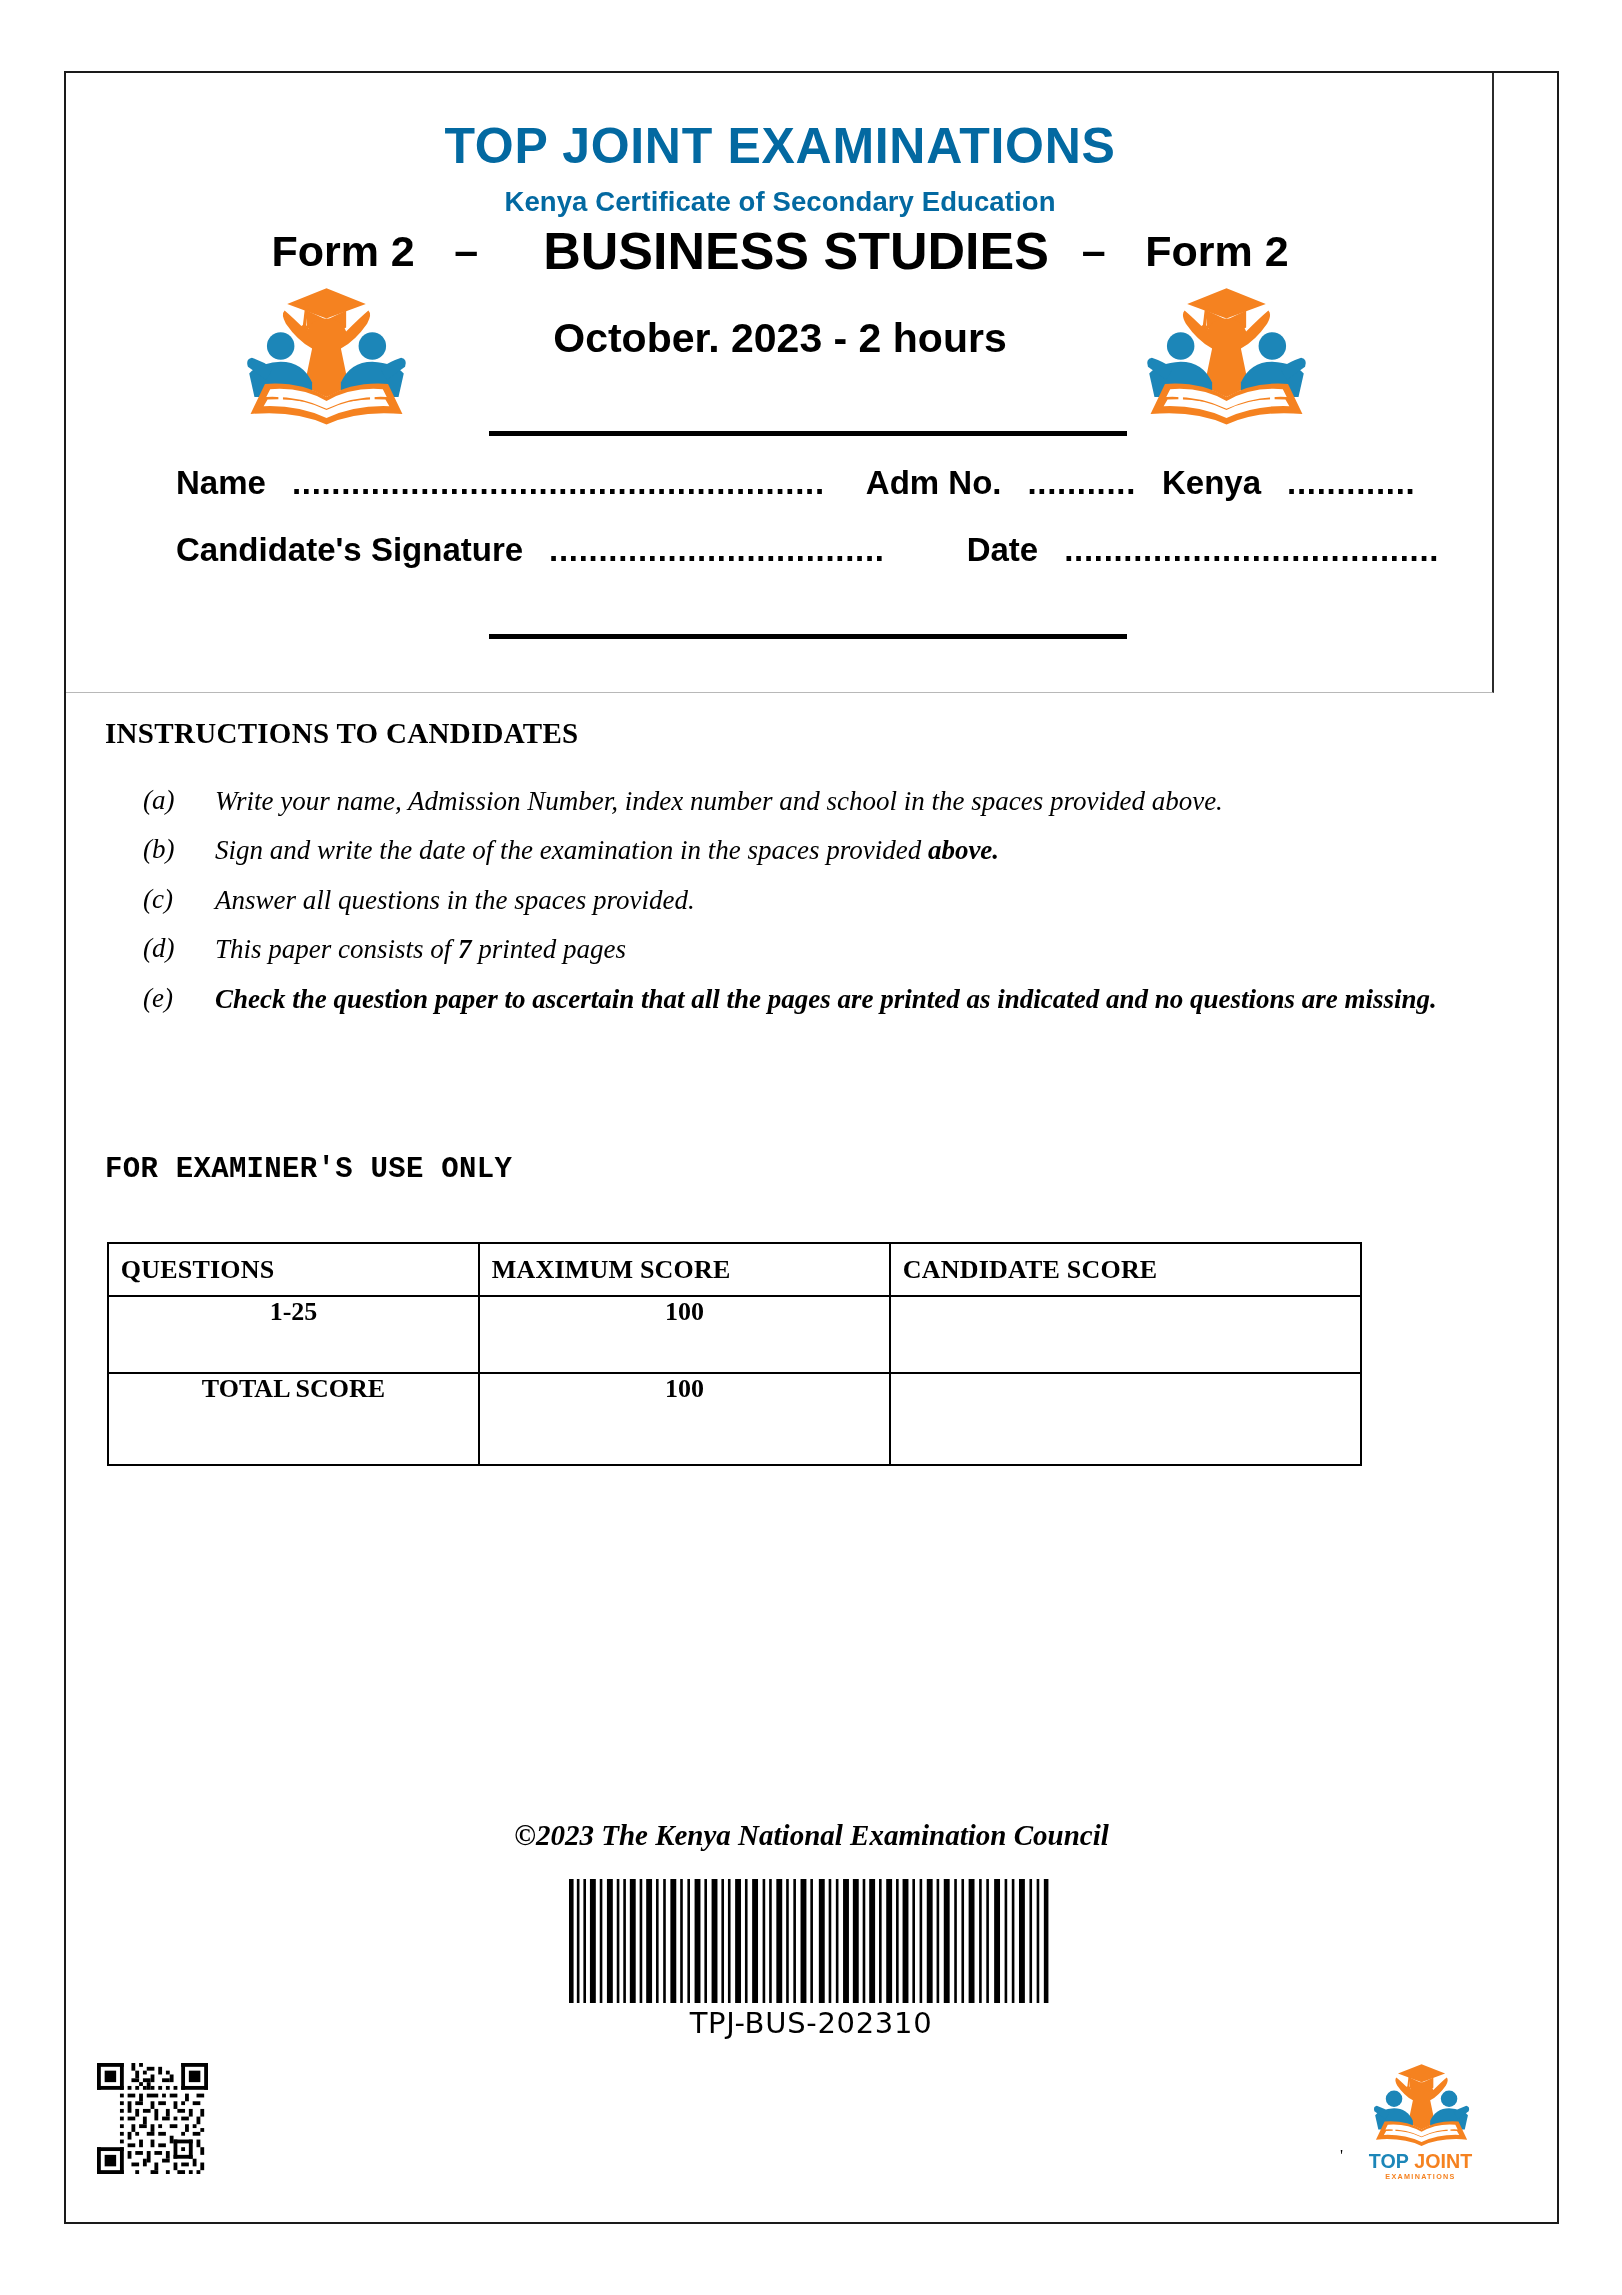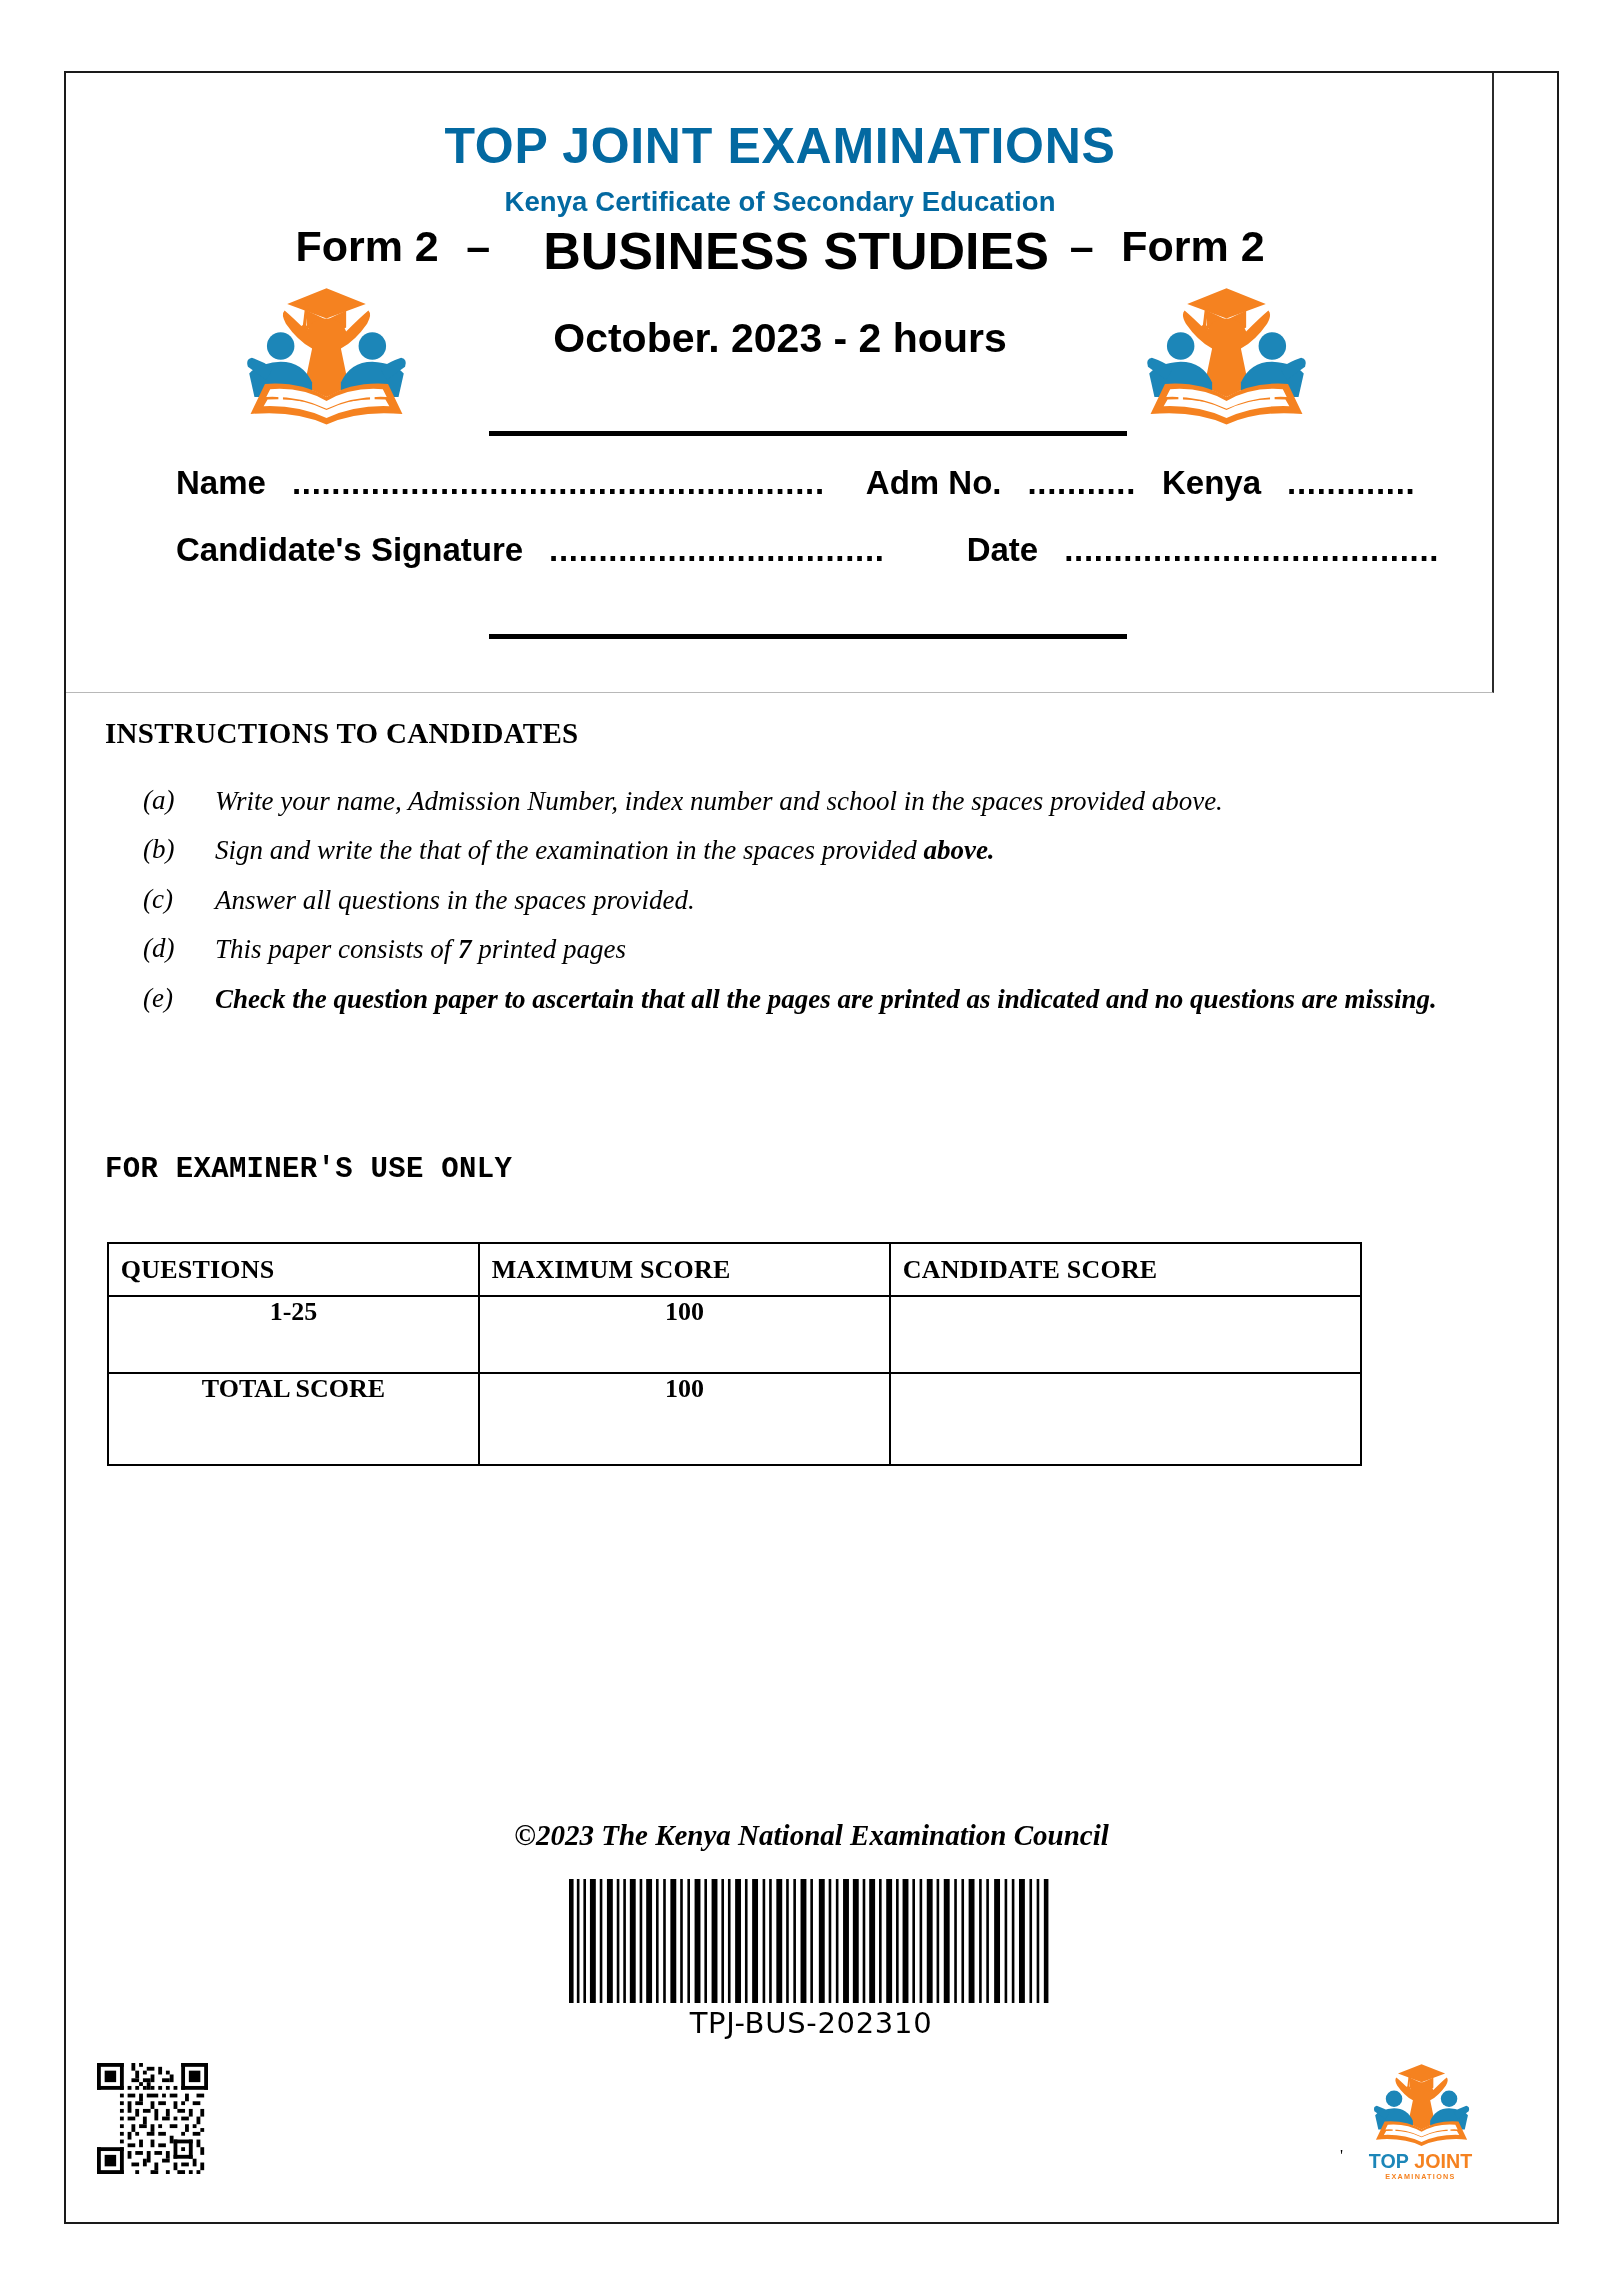--- a/index.html
+++ b/index.html
@@ -61,23 +61,23 @@
     letter-spacing: 0.1px;
   }
 
   
   #subject-row {
     position: absolute;
     left: 0;
     top: 152px;
     width: 1428px;
     display: flex;
-    align-items: flex-start;
+    align-items: flex-end;
     justify-content: center;
-    gap: 4px;
+    gap: 16px;
     font-family: "Liberation Sans", "DejaVu Sans", sans-serif;
     font-weight: bold;
   }
   .form-label {
     font-size: 43px;
     line-height: 1;
     padding-bottom: 3.9px;
     white-space: nowrap;
   }
   #subject-name {
@@ -365,21 +365,21 @@
 
 <div id="instructions-list">
 
   <div class="instr-row">
     <div class="instr-marker">(a)</div>
     <div class="instr-text">Write your name, Admission Number, index number and school in the spaces provided above.</div>
   </div>
 
   <div class="instr-row">
     <div class="instr-marker">(b)</div>
-    <div class="instr-text"><span>Sign and write the that of the examination in the spaces provided </span><b>above.</b></div>
+    <div class="instr-text"><span>Sign and write the date of the examination in the spaces provided </span><b>above.</b></div>
   </div>
 
   <div class="instr-row">
     <div class="instr-marker">(c)</div>
     <div class="instr-text">Answer all questions in the spaces provided.</div>
   </div>
 
   <div class="instr-row">
     <div class="instr-marker">(d)</div>
     <div class="instr-text"><span>This paper consists of </span><b>7</b><span> printed pages</span></div>

